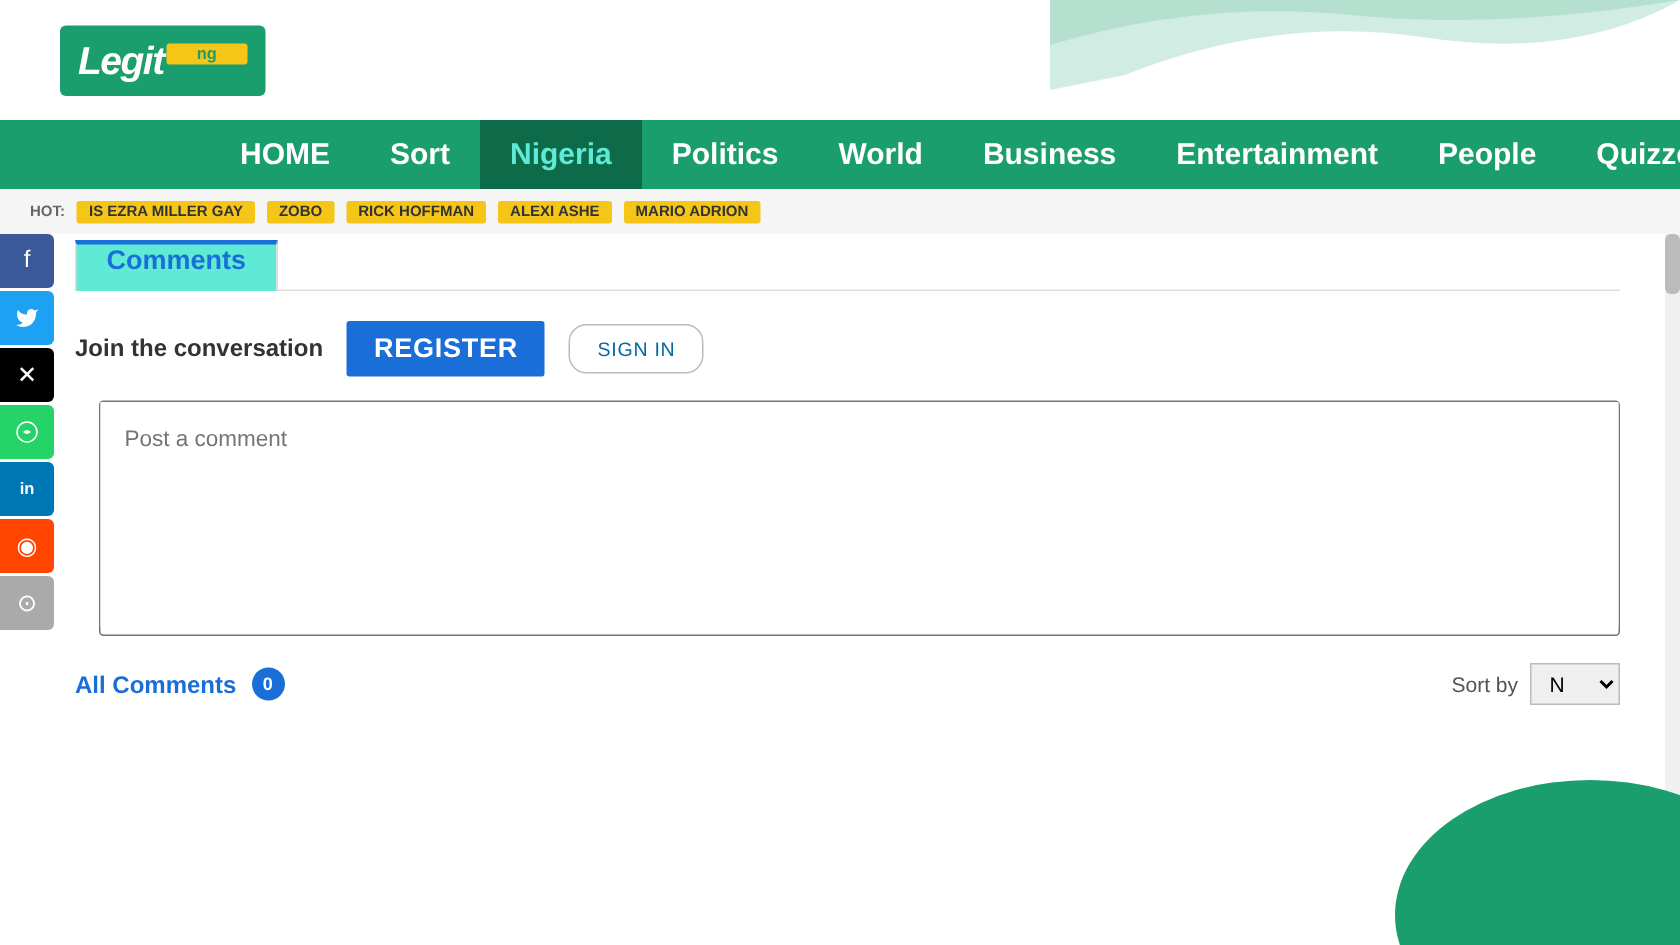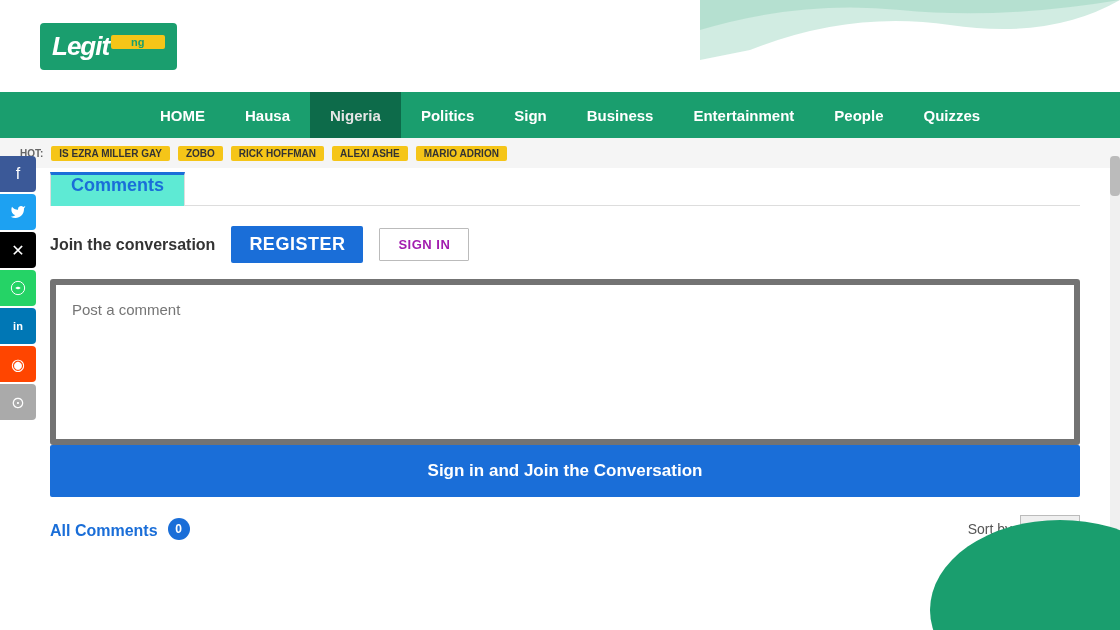--- a/index.html
+++ b/index.html
@@ -1,21 +1,21 @@
 <!DOCTYPE html>
 <html><head>
   <meta charset="utf-8">
   <style>
     * { margin: 0; padding: 0; box-sizing: border-box; }
     body { font-family: Arial, sans-serif; background: #fff; width: 1120px; height: 630px; overflow: hidden; position: relative; }
 
     
     .header-top {
       background: #fff;
-      height: 92px;
+      height: 80px;
       display: flex;
       align-items: center;
       padding-left: 40px;
       position: relative;
     }
     .logo-box {
       background: #1a9e6e;
       padding: 8px 12px;
       border-radius: 4px;
       display: flex;
@@ -56,32 +56,32 @@
     
     .navbar {
       background: #1a9e6e;
       height: 46px;
       display: flex;
       align-items: stretch;
       padding-left: 140px;
     }
     .nav-item {
       color: #fff;
-      font-size: 15px;
+      font-size: 20px;
       font-weight: 600;
       padding: 0 20px;
       display: flex;
       align-items: center;
       cursor: pointer;
       white-space: nowrap;
       text-decoration: none;
     }
     .nav-item.active {
       background: #0d6b4a;
-      color: #e5e5e5;
+      color: #5eead4;
     }
 
     
     .hot-bar {
       background: #f5f5f5;
       height: 30px;
       display: flex;
       align-items: center;
       padding: 11px 20px;
       gap: 8px;
@@ -178,35 +178,36 @@
       padding: 8px 18px;
       font-size: 18px;
       font-weight: 700;
       text-transform: uppercase;
       cursor: pointer;
       border-radius: 2px;
       letter-spacing: 0.5px;
     }
     .btn-signin {
       background: #fff;
-      color: #a21caf;
+      color: #0369a1;
       border: 1px solid #bbb;
       padding: 8px 18px;
       font-size: 13px;
-      font-weight: 700;
+      font-weight: 400;
       text-transform: uppercase;
       cursor: pointer;
-      border-radius: 1px;
+      border-radius: 12px;
       letter-spacing: 0.5px;
     }
 
     .comment-textarea-wrapper {
-      border: 6px solid #737373;
+      border: 1px solid #737373;
       border-radius: 3px;
       margin-bottom: 0;
+      margin-left: 16px;
     }
     .comment-textarea {
       width: 100%;
       height: 150px;
       border: none;
       outline: none;
       padding: 16px;
       font-size: 15px;
       color: #aaa;
       resize: none;
@@ -311,24 +312,24 @@
   <div class="header-wave">
     <svg viewBox="0 0 420 80" xmlns="http://www.w3.org/2000/svg">
       <path d="M420,0 Q300,20 200,10 Q100,0 0,30 L0,0 Z" fill="#1a9e6e" opacity="0.15"></path>
       <path d="M420,0 Q350,40 250,25 Q150,10 50,50 L0,60 L0,0 Z" fill="#1a9e6e" opacity="0.2"></path>
     </svg>
   </div>
 </div>
 
 <nav class="navbar">
   <a class="nav-item">HOME</a>
-  <a class="nav-item">Hausa</a>
+  <a class="nav-item">Sort</a>
   <a class="nav-item active">Nigeria</a>
   <a class="nav-item">Politics</a>
-  <a class="nav-item">Sign</a>
+  <a class="nav-item">World</a>
   <a class="nav-item">Business</a>
   <a class="nav-item">Entertainment</a>
   <a class="nav-item">People</a>
   <a class="nav-item">Quizzes</a>
 </nav>
 
 <div class="hot-bar">
   <span class="hot-label">HOT:</span>
   <span class="hot-tag">IS EZRA MILLER GAY</span>
   <span class="hot-tag">ZOBO</span>
@@ -369,21 +370,20 @@
   <div class="join-row">
     <span class="join-label">Join the conversation</span>
     <button class="btn-register">REGISTER</button>
     <button class="btn-signin">SIGN IN</button>
   </div>
 
   <div class="comment-textarea-wrapper">
     <textarea class="comment-textarea" placeholder="Post a comment" style=""></textarea>
   </div>
 
-  <button class="btn-sign-join">Sign in and Join the Conversation</button>
 
   <div class="all-comments-row">
     <div class="all-comments-label">
       <span>All Comments</span>
       <span class="comment-count-badge">0</span>
     </div>
     <div class="sort-row">
       <span>Sort by</span>
       <select class="sort-select">
         <option>N</option>

